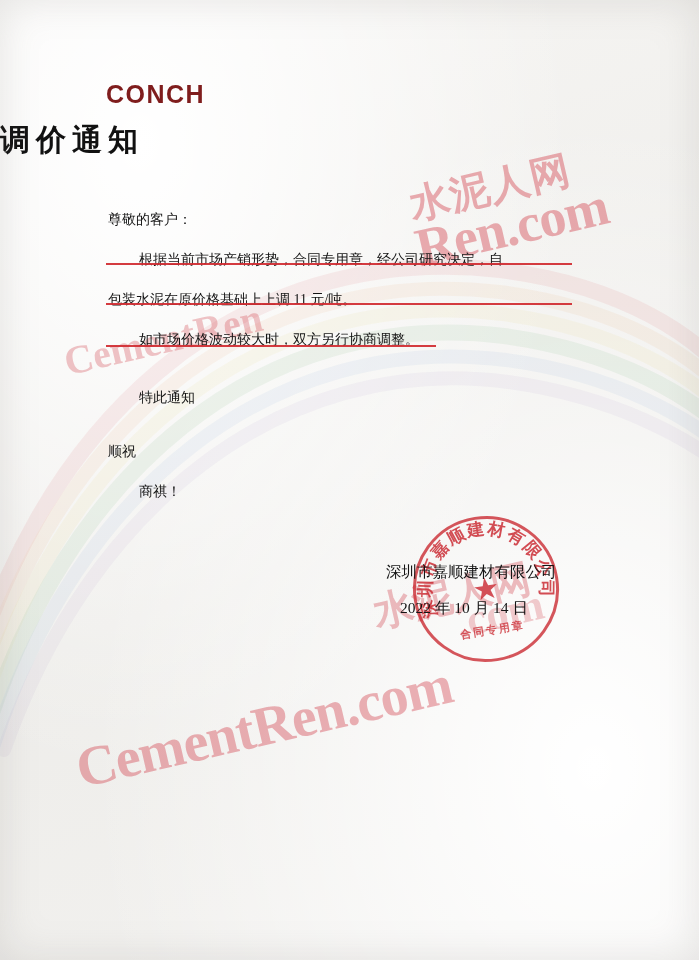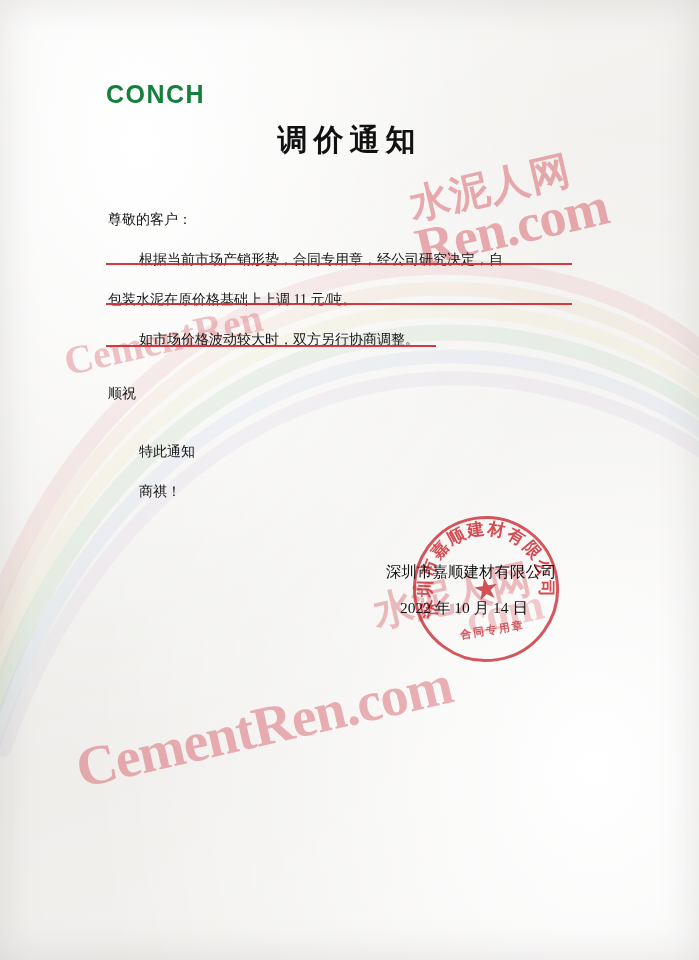--- a/index.html
+++ b/index.html
@@ -105,30 +105,29 @@
 
   
   .logo {
     position: absolute;
     left: 106px;
     top: 80px;
     font-family: "Liberation Sans", sans-serif;
     font-weight: bold;
     font-size: 25px;
     letter-spacing: 1.5px;
-    color: #15803d;
+    color: #7f1d1d;
   }
 
   
   .title {
     position: absolute;
     left: 0;
     right: 0;
     top: 120px;
-    text-align: center;
     font-family: "Liberation Serif", serif;
     font-weight: bold;
     font-size: 30px;
     letter-spacing: 6px;
     color: #111;
   }
 
   
   .body-block {
     position: absolute;
@@ -251,22 +250,22 @@
 
   <div class="logo">CONCH</div>
 
   <div class="title">调价通知</div>
 
   <div class="body-block">
     <div class="line">尊敬的客户：</div>
     <div class="line indent">根据当前市场产销形势，合同专用章，经公司研究决定，自</div>
     <div class="line">包装水泥在原价格基础上上调 11 元/吨。</div>
     <div class="line indent2">如市场价格波动较大时，双方另行协商调整。</div>
+    <div class="line indent2" style="margin-top:18px;">特此通知</div>
     <div class="line" style="margin-top:14px;">顺祝</div>
-    <div class="line indent2" style="margin-top:18px;">特此通知</div>
     <div class="line indent2">商祺！</div>
   </div>
 
   <div class="red-rule rule-1"></div>
   <div class="red-rule rule-2"></div>
   <div class="red-rule rule-3"></div>
 
   <div class="stamp">
     <div class="stamp-ring"></div>
     <svg class="stamp-arc" viewBox="0 0 146 146">

